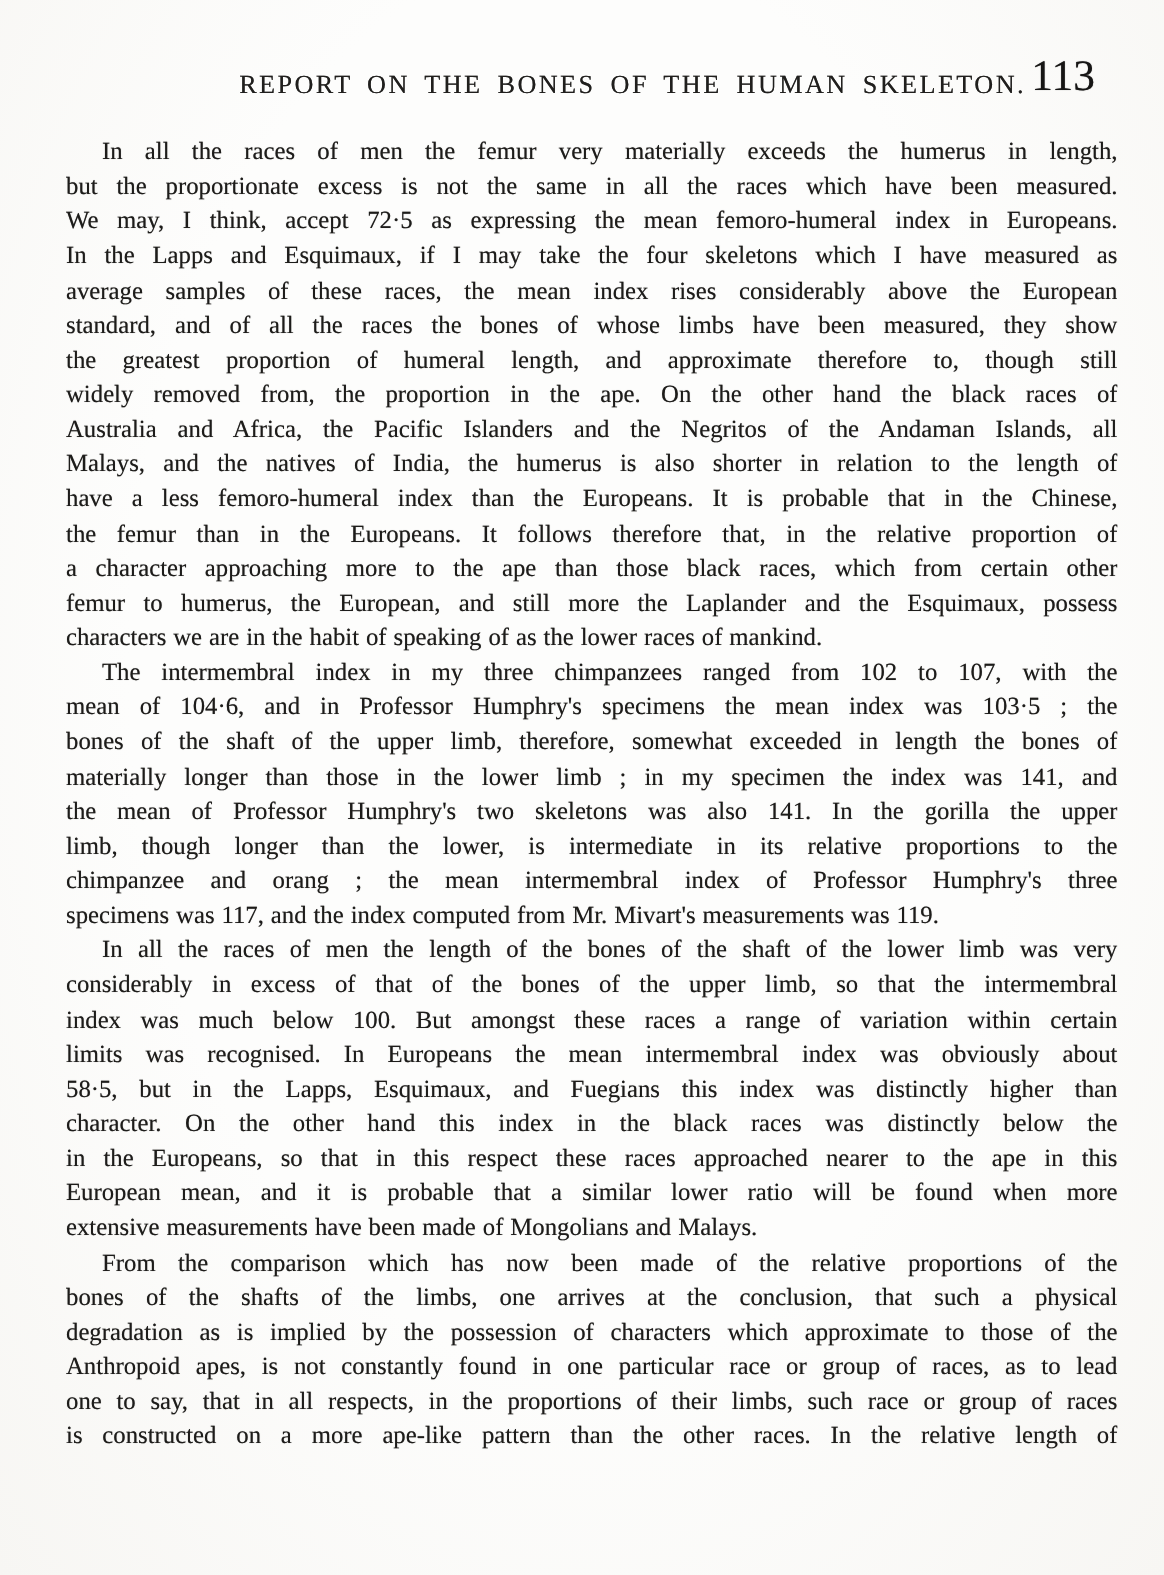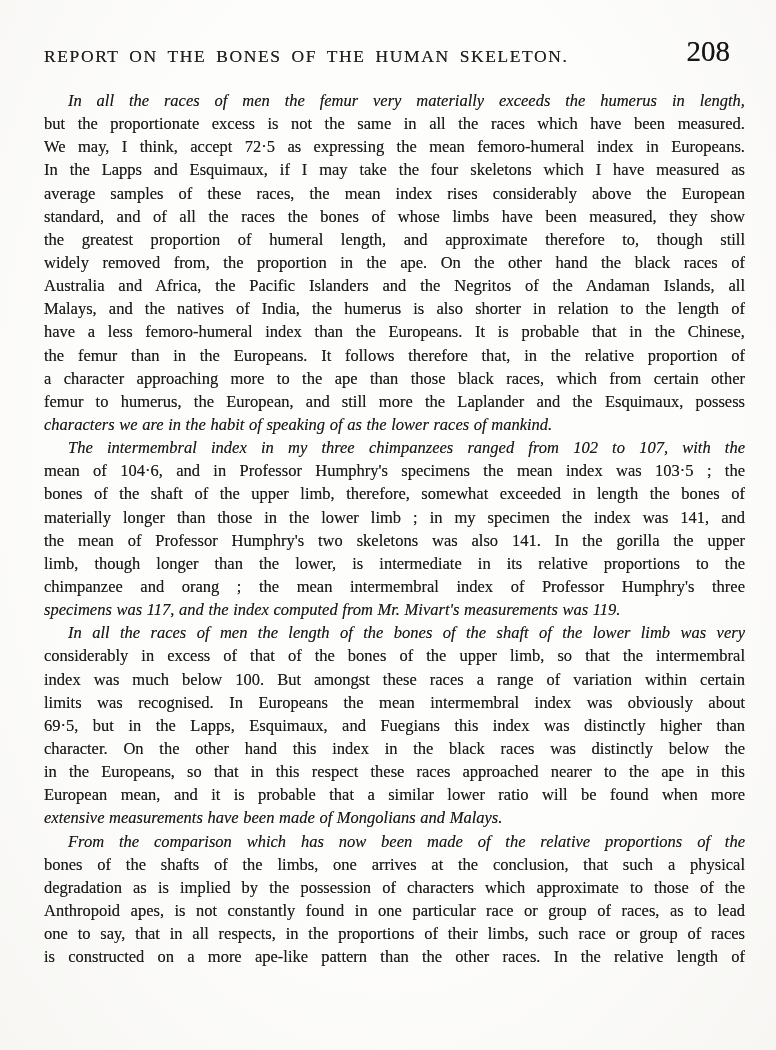--- a/index.html
+++ b/index.html
@@ -22,21 +22,21 @@
     top: 44px;
     left: 44px;
     width: 700px;
     height: 26px;
   }
   .running-title {
     position: absolute;
     left: 0;
     right: 60px;
     top: 2px;
-    text-align: left;
+    text-align: right;
     font-size: 17.5px;
     letter-spacing: 1.6px;
     word-spacing: 4px;
     white-space: nowrap;
     color: #201f1d;
     text-shadow: 0 0 0.4px rgba(20,20,20,0.65);
   }
   .page-number {
     position: absolute;
     right: 14px;
@@ -58,34 +58,32 @@
     height: 23.15px;
     line-height: 23.15px;
     text-align: justify;
     text-align-last: justify;
     word-spacing: 0.5px;
     overflow: hidden;
   }
   .text-line.para-end {
     text-align: right;
     text-align-last: left;
-    font-style: italic;
   }
   .text-line.indent {
     text-indent: 24px;
-    font-style: italic;
   }
 </style>
 </head>
 <body>
 
 <div class="page">
   <div class="running-head">
     <div class="running-title">REPORT ON THE BONES OF THE HUMAN SKELETON.</div>
-    <div class="page-number">208</div>
+    <div class="page-number">113</div>
   </div>
   <div class="body-text" id="body-text">
       <div class="paragraph">
         <div class="text-line indent">In all the races of men the femur very materially exceeds the humerus in length,</div>
         <div class="text-line">but the proportionate excess is not the same in all the races which have been measured.</div>
         <div class="text-line">We may, I think, accept 72·5 as expressing the mean femoro-humeral index in Europeans.</div>
         <div class="text-line">In the Lapps and Esquimaux, if I may take the four skeletons which I have measured as</div>
         <div class="text-line">average samples of these races, the mean index rises considerably above the European</div>
         <div class="text-line">standard, and of all the races the bones of whose limbs have been measured, they show</div>
         <div class="text-line">the greatest proportion of humeral length, and approximate therefore to, though still</div>
@@ -106,21 +104,21 @@
         <div class="text-line">the mean of Professor Humphry's two skeletons was also 141.  In the gorilla the upper</div>
         <div class="text-line">limb, though longer than the lower, is intermediate in its relative proportions to the</div>
         <div class="text-line">chimpanzee and orang ; the mean intermembral index of Professor Humphry's three</div>
         <div class="text-line para-end">specimens was 117, and the index computed from Mr. Mivart's measurements was 119.</div>
       </div>
       <div class="paragraph">
         <div class="text-line indent">In all the races of men the length of the bones of the shaft of the lower limb was very</div>
         <div class="text-line">considerably in excess of that of the bones of the upper limb, so that the intermembral</div>
         <div class="text-line">index was much below 100.  But amongst these races a range of variation within certain</div>
         <div class="text-line">limits was recognised.  In Europeans the mean intermembral index was obviously about</div>
-        <div class="text-line">69·5, but in the Lapps, Esquimaux, and Fuegians this index was distinctly higher than</div>
+        <div class="text-line">58·5, but in the Lapps, Esquimaux, and Fuegians this index was distinctly higher than</div>
         <div class="text-line">character.  On the other hand this index in the black races was distinctly below the</div>
         <div class="text-line">in the Europeans, so that in this respect these races approached nearer to the ape in this</div>
         <div class="text-line">European mean, and it is probable that a similar lower ratio will be found when more</div>
         <div class="text-line para-end">extensive measurements have been made of Mongolians and Malays.</div>
       </div>
       <div class="paragraph">
         <div class="text-line indent">From the comparison which has now been made of the relative proportions of the</div>
         <div class="text-line">bones of the shafts of the limbs, one arrives at the conclusion, that such a physical</div>
         <div class="text-line">degradation as is implied by the possession of characters which approximate to those of the</div>
         <div class="text-line">Anthropoid apes, is not constantly found in one particular race or group of races, as to lead</div>

